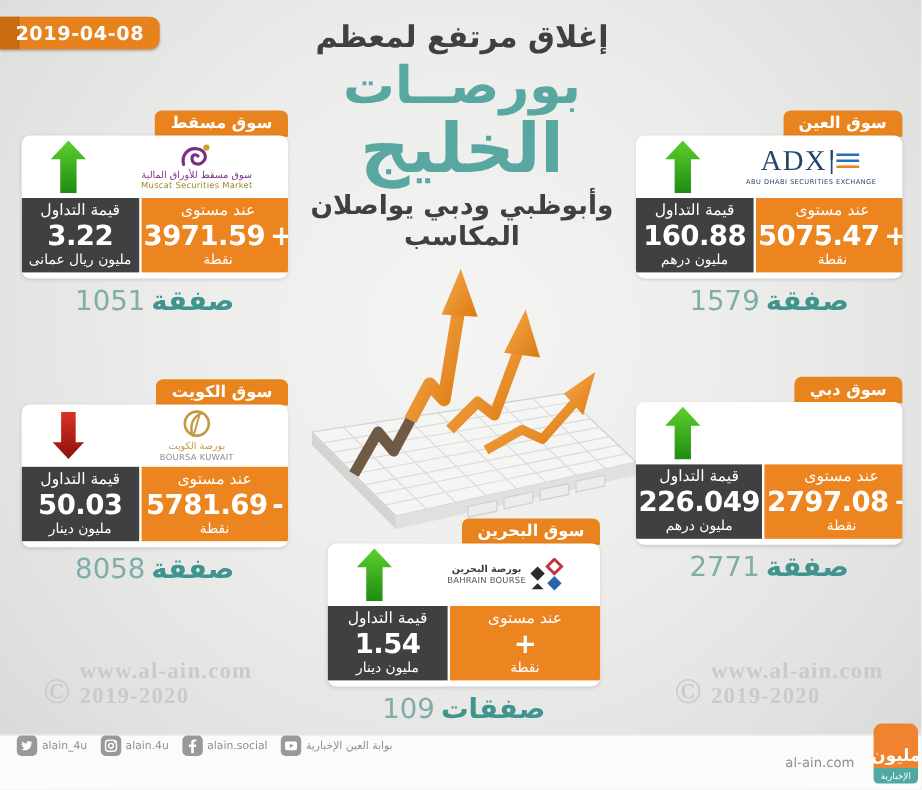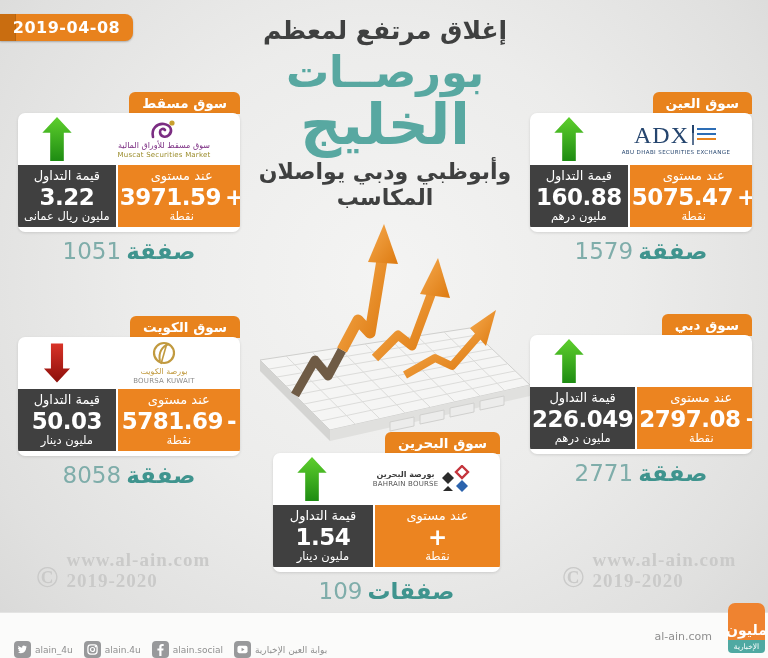--- a/index.html
+++ b/index.html
@@ -90,21 +90,21 @@
 
   
   .wm { position:absolute; top:550px; display:flex; align-items:flex-end; gap:8px; color:#c8c8c7; opacity:.9;font-family:Liberation Serif, serif; }
   .wm .c { font-size:30px; line-height:1; font-weight:bold; }
   .wm .lines { font-size:19px; font-weight:bold; letter-spacing:1px; line-height:1.1; }
   .wm-left { left:36px; } .wm-right { left:562px; }
 
   
   .footer { position:absolute; left:0; right:0; top:612px; height:46px;
             background:#fbfbfa; border-top:1px solid #e4e4e3; z-index:3; }
-  .social { position:absolute; left:14px; top:0; bottom:0; display:flex; align-items:flex-end; gap:11px; }
+  .social { position:absolute; left:14px; top:0; bottom:0; display:flex; align-items:flex-start; gap:11px; }
   .social-item { display:flex; align-items:center; gap:4px; }
   .social-item .handle { font-size:9px; color:#8f8f8f; }
   .sicon { width:17px; height:17px; border-radius:4px; background:#98999b; display:flex; align-items:center; justify-content:center; }
   .site { position:absolute; right:56px; top:50%; transform:translateY(-50%); font-size:11px; color:#8f8f8f; }
   .alain-logo { position:absolute; right:3px; bottom:5px; width:37px; z-index:4; }
   .alain-top { background:#ef8330; border-radius:7px 7px 0 0; height:37px; display:flex; align-items:flex-end; justify-content:center;
                color:#fff; font-size:14px; font-weight:bold; direction:rtl; padding-bottom:2px; }
   .alain-bottom { background:#4fa9a2; border-radius:0 0 4px 4px; height:13px; display:flex; align-items:center; justify-content:center;
                   color:#fff; font-size:7.5px; direction:rtl; }
 </style>

